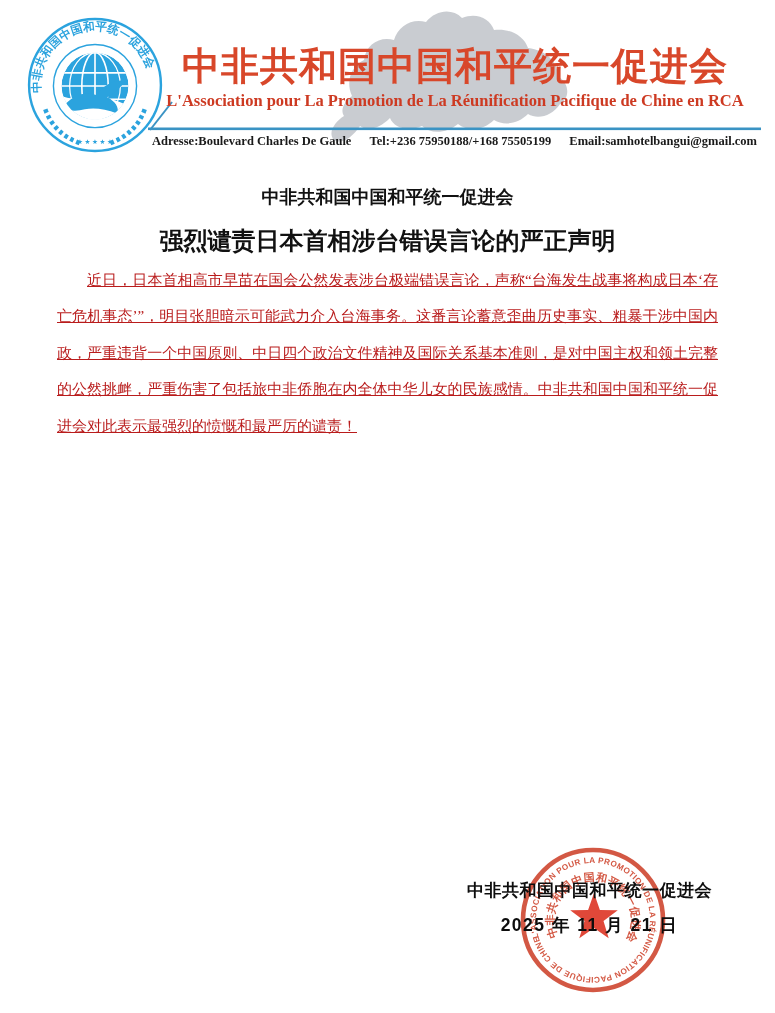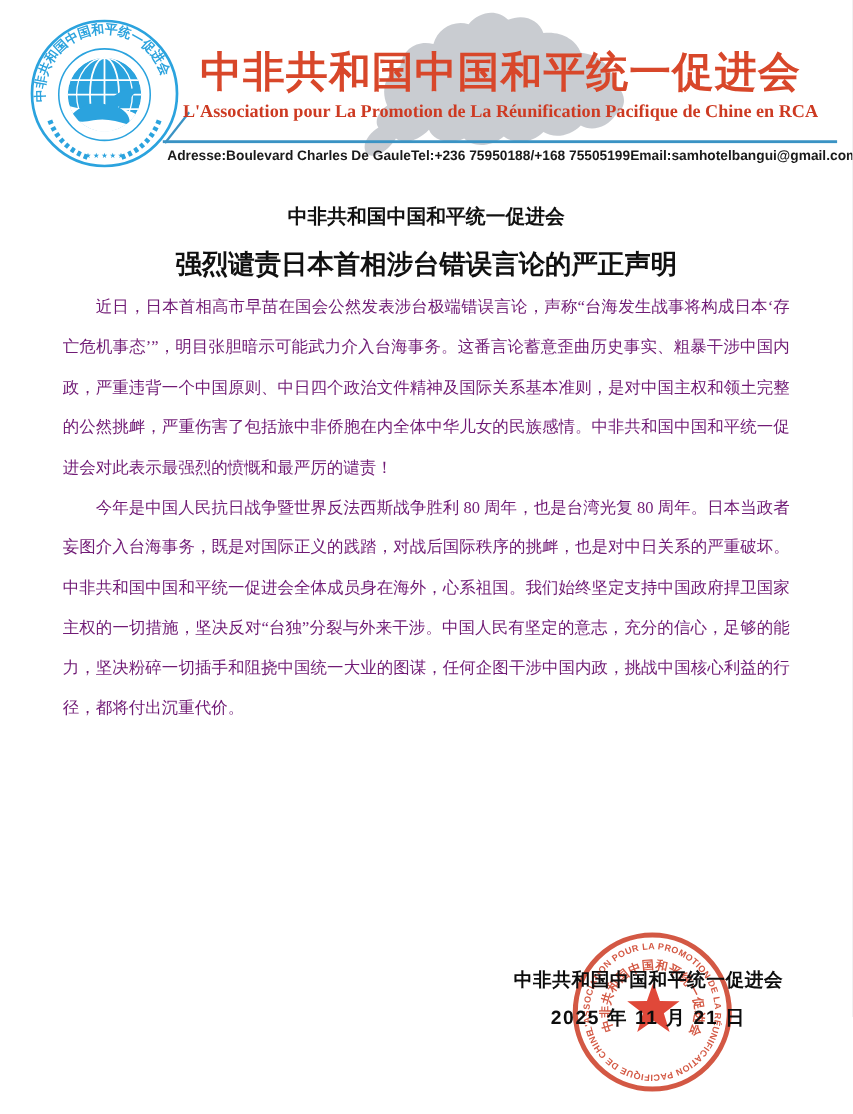--- a/index.html
+++ b/index.html
@@ -25,37 +25,38 @@
   .org-fr{
     position:absolute;left:150px;right:15px;top:91px;z-index:2;
     text-align:center;
     font-family:"Liberation Serif","DejaVu Serif",serif;
     font-weight:bold;font-size:16.5px;line-height:20px;
     color:#cd3a22;white-space:nowrap;
   }
   .addr-row{
     position:absolute;left:152px;right:18px;top:134px;z-index:2;
     display:flex;justify-content:space-between;align-items:baseline;
-    font-family:Liberation Sans, sans-serif;
+    font-family:Liberation Serif, serif;
     font-weight:bold;font-size:12.5px;color:#1a1a1a;white-space:nowrap;
   }
   
   .content{position:absolute;left:57px;width:661px;top:187px;z-index:2;}
   .doc-title-1,.doc-title-2{
     margin:0;text-align:center;
     font-family:"Liberation Sans","DejaVu Sans",sans-serif;
     font-weight:bold;color:#111;
   }
   .doc-title-1{font-size:18px;line-height:20px;margin-bottom:24px;}
   .doc-title-2{font-size:24px;line-height:20px;margin-bottom:11px;}
   .content p{
     margin:0;text-indent:2em;
     text-align:justify;text-justify:inter-ideograph;
     font-size:15px;line-height:36.4px;
-    color:#701a75;
+    color:#b91c1c;
+    text-decoration:underline;
   }
   
   .seal{position:absolute;left:518px;top:845px;width:150px;height:150px;z-index:2;opacity:0.9;}
   .signature{
     position:absolute;right:63px;top:881px;z-index:3;
     text-align:right;
     font-family:"Liberation Sans","DejaVu Sans",sans-serif;
     font-weight:bold;color:#0d0d0d;
   }
   .sig-org{font-size:17px;line-height:20px;letter-spacing:0.5px;}
@@ -122,21 +123,20 @@
   <div class="addr-row">
     <span>Adresse:Boulevard Charles De Gaule</span>
     <span>Tel:+236 75950188/+168 75505199</span>
     <span>Email:samhotelbangui@gmail.com</span>
   </div>
 
   <div class="content">
     <h1 class="doc-title-1">中非共和国中国和平统一促进会</h1>
     <h2 class="doc-title-2">强烈谴责日本首相涉台错误言论的严正声明</h2>
     <p>近日，日本首相高市早苗在国会公然发表涉台极端错误言论，声称“台海发生战事将构成日本‘存亡危机事态’”，明目张胆暗示可能武力介入台海事务。这番言论蓄意歪曲历史事实、粗暴干涉中国内政，严重违背一个中国原则、中日四个政治文件精神及国际关系基本准则，是对中国主权和领土完整的公然挑衅，严重伤害了包括旅中非侨胞在内全体中华儿女的民族感情。中非共和国中国和平统一促进会对此表示最强烈的愤慨和最严厉的谴责！</p>
-    <p>今年是中国人民抗日战争暨世界反法西斯战争胜利 80 周年，也是台湾光复 80 周年。日本当政者妄图介入台海事务，既是对国际正义的践踏，对战后国际秩序的挑衅，也是对中日关系的严重破坏。中非共和国中国和平统一促进会全体成员身在海外，心系祖国。我们始终坚定支持中国政府捍卫国家主权的一切措施，坚决反对“台独”分裂与外来干涉。中国人民有坚定的意志，充分的信心，足够的能力，坚决粉碎一切插手和阻挠中国统一大业的图谋，任何企图干涉中国内政，挑战中国核心利益的行径，都将付出沉重代价。</p>
   </div>
 
   <svg class="seal" viewBox="0 0 150 150">
     <defs>
       <path id="sealRing" d="M 20.8 92.6 A 57 57 0 1 1 129.2 92.6 A 57 57 0 0 1 20.8 92.6" fill="none"></path>
       <path id="sealArc" d="M 39.7 91.5 A 39 39 0 1 1 110.3 91.5" fill="none"></path>
     </defs>
     <circle cx="75" cy="75" r="70" fill="none" stroke="#cf4730" stroke-width="4.6"></circle>
     <text font-family="Liberation Sans, DejaVu Sans, sans-serif" font-size="8.2" font-weight="bold" fill="#cf4730" letter-spacing="0.35">
       <textPath href="#sealRing"><tspan>L'ASSOCIATION POUR LA PROMOTION DE LA RÉUNIFICATION PACIFIQUE DE CHINE EN RCA</tspan></textPath>

